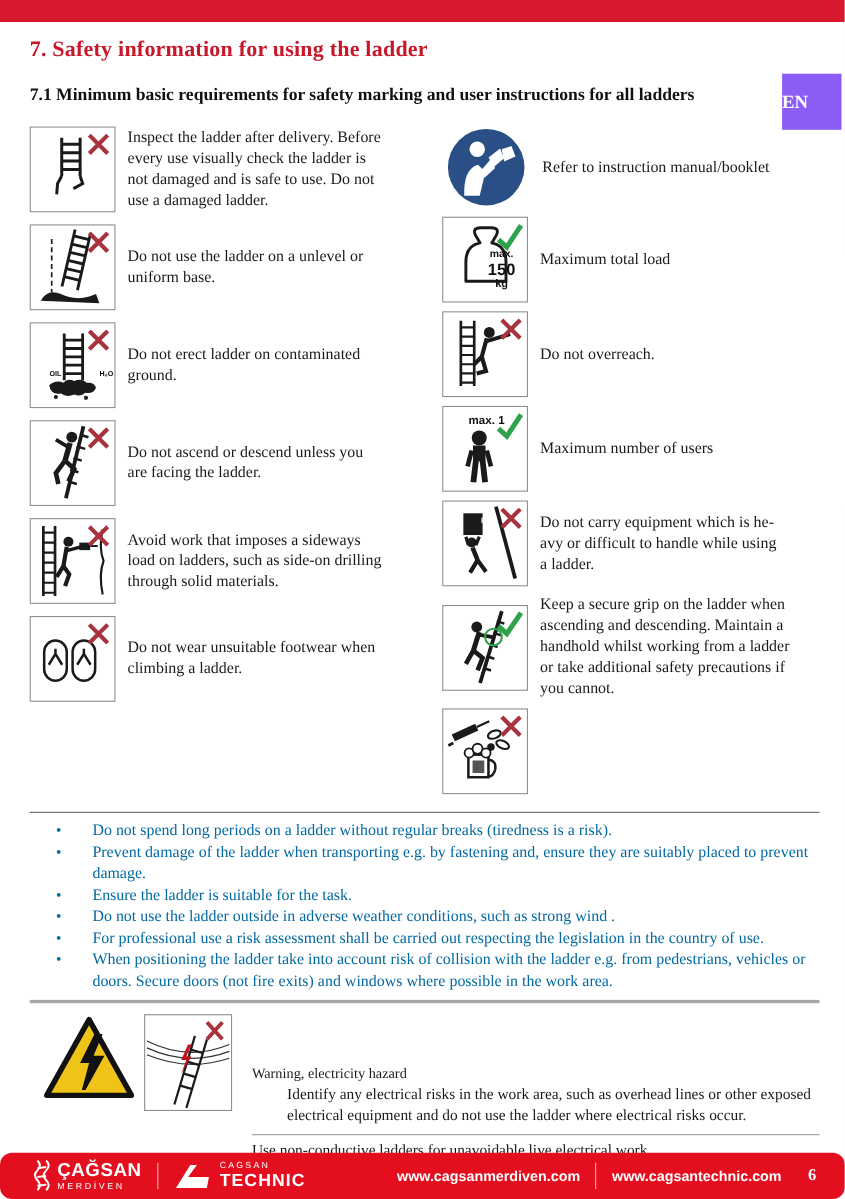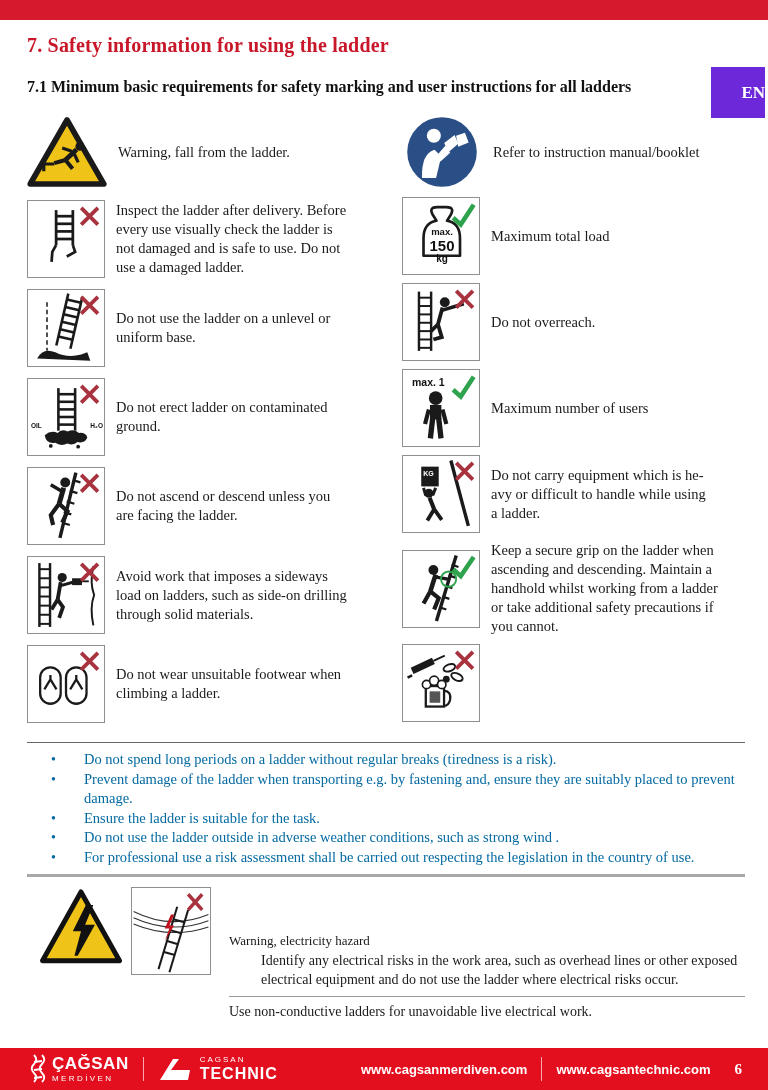--- a/index.html
+++ b/index.html
@@ -6,39 +6,39 @@
   body { background:#e8e8e8; font-family:"Liberation Serif", serif; }
   .page { position:relative; width:768px; height:1090px; background:#fff; overflow:hidden; margin:0 auto; }
 
   .topbar { position:absolute; top:0; left:0; right:0; height:20px; background:#D7192D; }
 
   .content { padding:0 23px 0 27px; }
 
   .title { margin-top:34px; font-size:20px; font-weight:bold; color:#C9172A; letter-spacing:0.2px; }
   .subtitle { margin-top:21px; font-size:16px; font-weight:bold; color:#111; }
 
-  .lang-tab { position:absolute; top:67px; right:3px; width:54px; height:51px; background:#6d28d9;
-              display:flex; align-items:center; justify-content:flex-end;
+  .lang-tab { position:absolute; top:67px; right:3px; width:54px; height:51px; background:#8b5cf6;
+              display:flex; align-items:center; justify-content:flex-start;
               color:#fff; font-weight:bold; font-size:17px; }
 
   .grid { margin-top:19px; display:flex; gap:17px; }
   .col { display:flex; flex-direction:column; }
   .col-left { width:358px; }
   .col-right { flex:1; }
   .row { display:flex; align-items:center; gap:11px; }
   .col-left .row { margin-bottom:11px; }
   .col-right .row { margin-bottom:8px; }
 
   .pictobox { position:relative; width:78px; height:78px; flex:0 0 78px; border:1px solid #8f8f8f; background:#fff; }
   .icon-plain { position:relative; width:80px; height:74px; flex:0 0 80px; }
   .pictobox svg, .icon-plain svg { display:block; width:100%; height:100%; }
 
   .rowtext { font-size:14.5px; line-height:19px; color:#1a1a1a; white-space:pre-line; }
 
-  .ov-label { position:absolute; font-family:"Liberation Sans", sans-serif; color:#111; font-weight:bold; text-align:center; }
+  .ov-label { position:absolute; font-family:"Liberation Sans", sans-serif; color:#111; font-weight:bold; text-align:center;margin-left:14px; }
   .wl { left:8px; width:62px; top:29px; line-height:1; }
   .wl div:nth-child(1){ font-size:9.5px; }
   .wl div:nth-child(2){ font-size:15px; margin-top:1px; }
   .wl div:nth-child(3){ font-size:10px; margin-top:1px; }
   .mu { top:6px; left:9px; font-size:10.5px; }
   .oil { bottom:26px; left:3px; font-size:6.5px; }
   .h2o { bottom:26px; right:1px; font-size:6.5px; }
   .kgl { top:14px; left:18px; width:15px; font-size:7px; color:#fff; }
 
   .rule1 { margin-top:8px; border-top:1.5px solid #666; }
@@ -50,21 +50,21 @@
   .elec { margin-top:10px; display:flex; align-items:flex-start; gap:9px; padding-left:13px; }
   .elec-tri { width:82px; height:88px; flex:0 0 82px; }
   .elec-box { position:relative; width:80px; height:88px; flex:0 0 80px; border:1px solid #8f8f8f; }
   .elec-text { flex:1; margin-left:9px; font-size:14px; line-height:19.5px; color:#1a1a1a; }
   .elec-title { font-size:13px;margin-top:44px; }
   .elec-body { white-space:pre-line;margin-left:32px; }
   .elec-sep { border-top:1.5px solid #999; margin:6px 0 5px 0; }
 
   .footer { position:absolute; bottom:0; left:0; right:0; height:42px; background:#E30E1E;
             display:flex; align-items:center; padding:0 26px 0 30px;
-            font-family:"Liberation Sans", sans-serif; color:#fff; }
+            font-family:"Liberation Sans", sans-serif; color:#fff;border-radius:11px; }
   .brand1 { display:flex; align-items:center; gap:6px; }
   .brand1-text .b1 { font-size:17px; font-weight:bold; letter-spacing:0.5px; line-height:1; }
   .brand1-text .b2 { font-size:8px; letter-spacing:2.4px; margin-top:2px; }
   .f-div { width:1px; height:24px; background:rgba(255,255,255,0.65); margin:0 14px; }
   .brand2 { display:flex; align-items:center; gap:8px; }
   .brand2-text .t1 { font-size:8px; letter-spacing:2px; line-height:1; }
   .brand2-text .t2 { font-size:16px; font-weight:bold; letter-spacing:1px; margin-top:1px;text-align:right; }
   .f-spacer { flex:1; }
   .f-url { font-size:13px; font-weight:bold; }
   .f-page { font-family:"Liberation Serif", serif; font-size:15px; font-weight:bold; margin-left:24px; }
@@ -80,33 +80,20 @@
   </div>
 
   <div class="content">
     <div class="title">7. Safety information for using the ladder</div>
     <div class="subtitle">7.1 Minimum basic requirements for safety marking and user instructions for all ladders</div>
 
     <div class="grid">
 
       <div class="col col-left">
 
-        <div class="row">
-          <div class="icon-plain">
-            <svg viewBox="0 0 100 90">
-              <polygon points="50,5 96,85 4,85" fill="#EFC318" stroke="#1a1a1a" stroke-width="7" stroke-linejoin="round"></polygon>
-              <path d="M21 69 v-9 h13" stroke="#1a1a1a" stroke-width="4" fill="none"></path>
-              <circle cx="66" cy="38" r="5.5" fill="#1a1a1a"></circle>
-              <path d="M62 42 L48 55" stroke="#1a1a1a" stroke-width="6" fill="none"></path>
-              <path d="M58 45 L64 58 M56 44 L44 40" stroke="#1a1a1a" stroke-width="4" fill="none"></path>
-              <path d="M48 55 L57 66 M48 55 L34 59" stroke="#1a1a1a" stroke-width="5" fill="none"></path>
-            </svg>
-          </div>
-          <div class="rowtext">Warning, fall from the ladder.</div>
-        </div>
 
         <div class="row">
           <div class="pictobox">
             <svg viewBox="0 0 100 100">
               <g stroke="#1a1a1a" stroke-width="3.6" fill="none">
                 <line x1="37" y1="12" x2="37" y2="58"></line>
                   <line x1="59" y1="12" x2="59" y2="58"></line>
                 <line x1="37" y1="20" x2="59" y2="20"></line>
                   <line x1="37" y1="30" x2="59" y2="30"></line>
                 <line x1="37" y1="40" x2="59" y2="40"></line>
@@ -366,20 +353,21 @@
     </div>
 
     <div class="rule1"></div>
 
     <ul class="bullets">
       <li>Do not spend long periods on a ladder without regular breaks (tiredness is a risk).</li>
       <li>Prevent damage of the ladder when transporting e.g. by fastening and, ensure they are suitably placed to prevent damage.</li>
       <li>Ensure the ladder is suitable for the task.</li>
       <li>Do not use the ladder outside in adverse weather conditions, such as strong wind .</li>
       <li>For professional use a risk assessment shall be carried out respecting the legislation in the country of use.</li>
+      <li>When positioning the ladder take into account risk of collision with the ladder e.g. from pedestrians, vehicles or doors. Secure doors (not fire exits) and windows where possible in the work area.</li>
     </ul>
 
     <div class="rule2"></div>
 
     <div class="elec">
       <div class="elec-tri">
         <svg viewBox="0 0 100 96">
           <polygon points="50,6 97,90 3,90" fill="#EFC318" stroke="#111" stroke-width="6" stroke-linejoin="round"></polygon>
           <path d="M56 22 L40 54 L50 54 L42 84 L46 84 L67 46 L55 46 L65 22 Z" fill="#111"></path>
         </svg>

